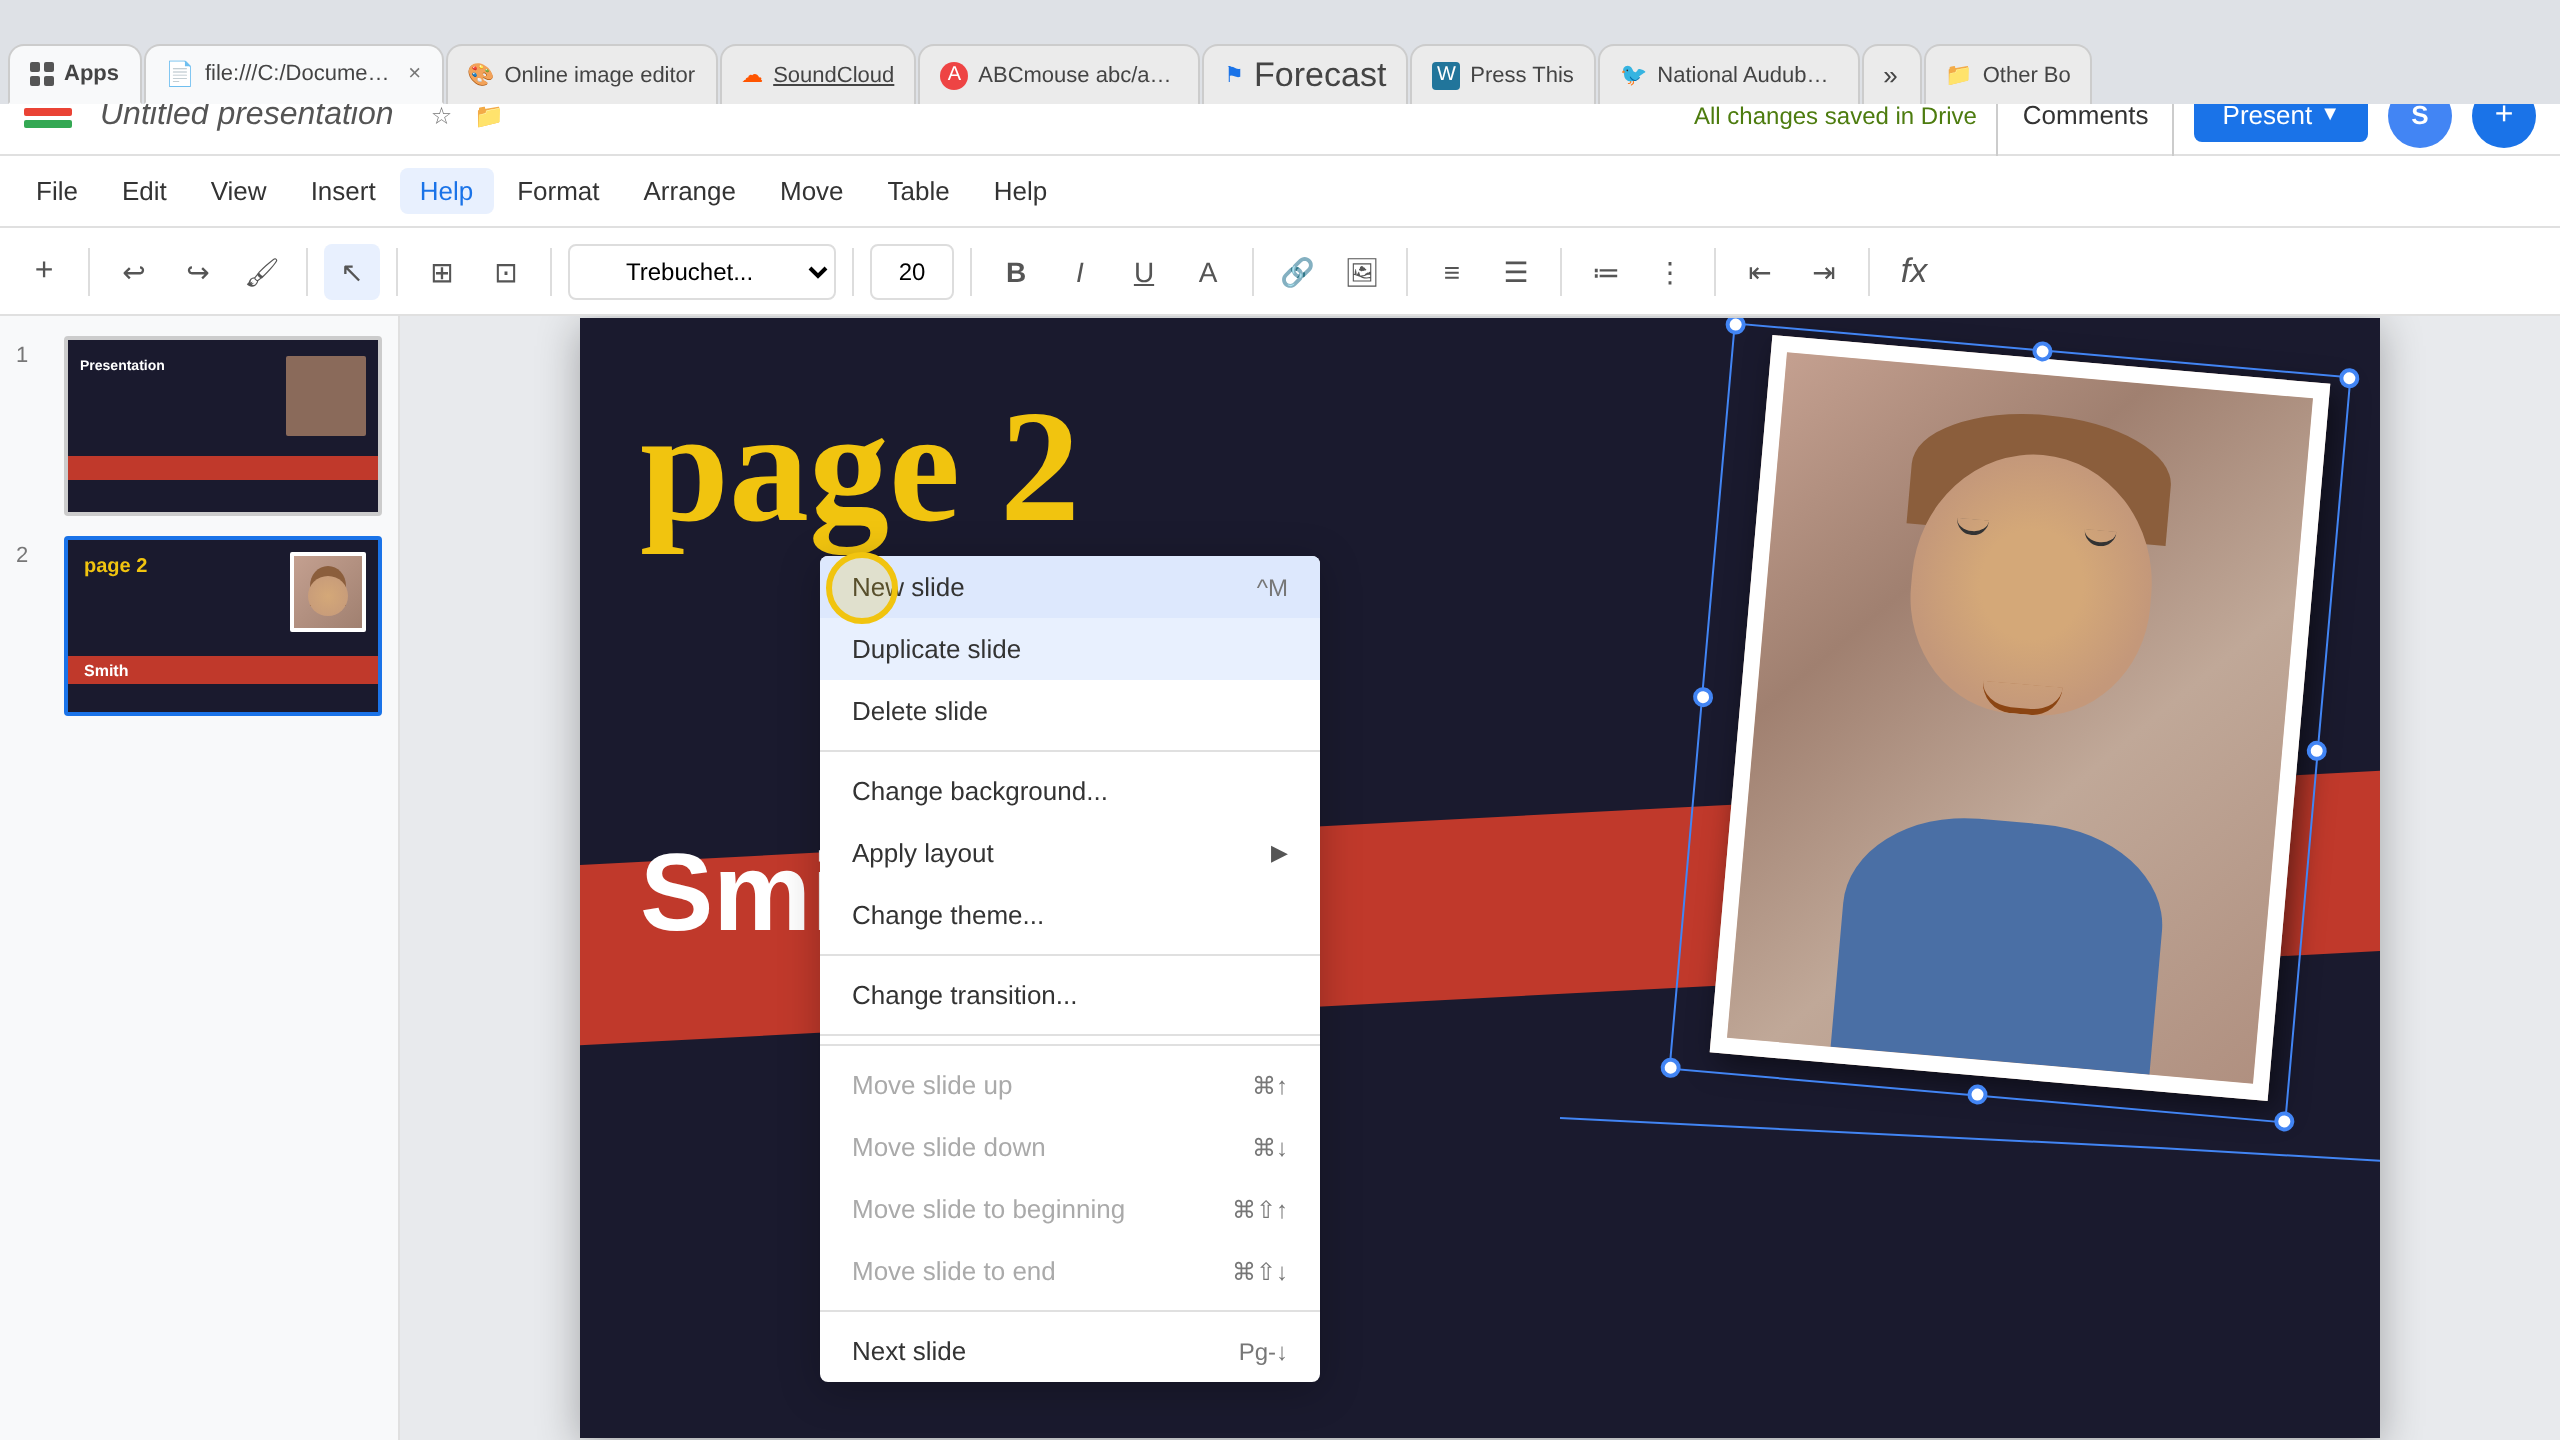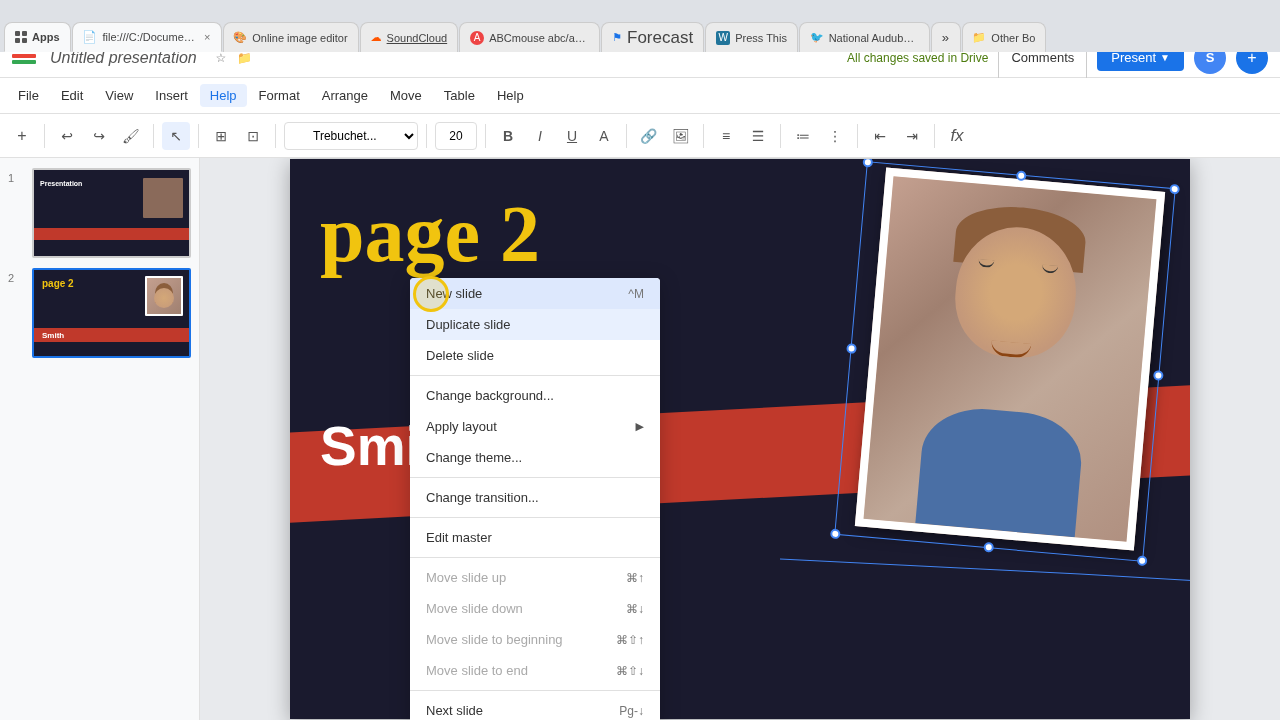--- a/index.html
+++ b/index.html
@@ -771,23 +771,20 @@
             </div>
 
             <div class="dropdown-separator"></div>
 
             <div class="dropdown-item">
               <span>Change transition...</span>
             </div>
 
             <div class="dropdown-separator"></div>
 
-            <div class="dropdown-item">
-              <span>Edit master</span>
-            </div>
 
             <div class="dropdown-separator"></div>
 
             <div class="dropdown-item disabled">
               <span>Move slide up</span>
               <span class="dropdown-shortcut">⌘↑</span>
             </div>
 
             <div class="dropdown-item disabled">
               <span>Move slide down</span>

